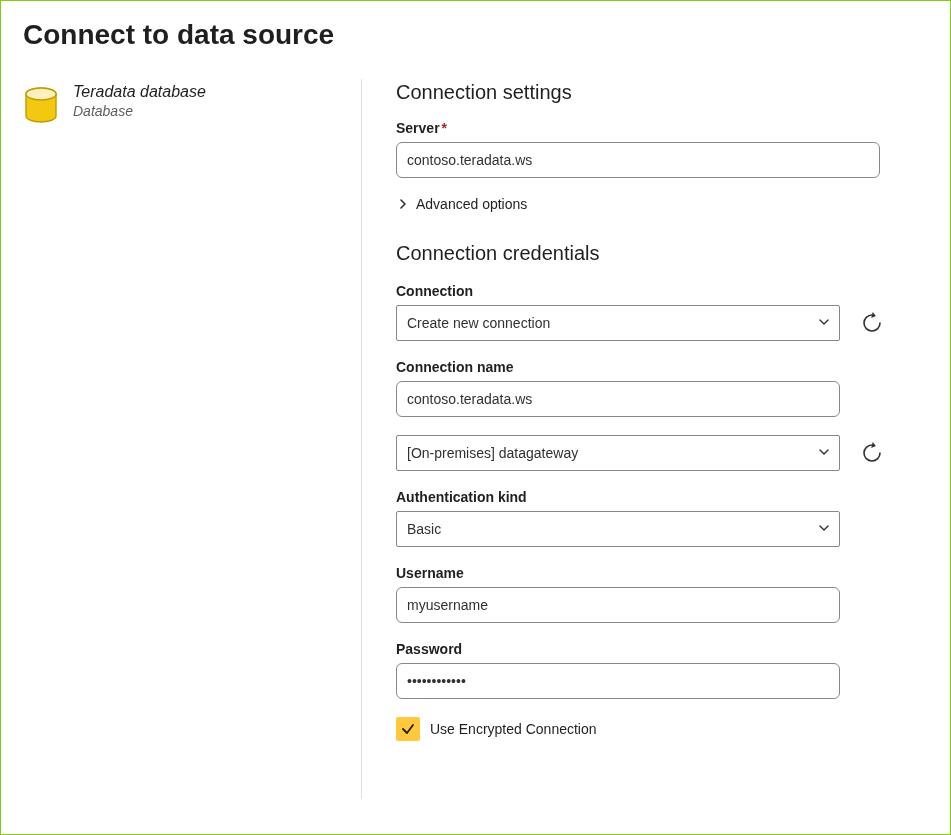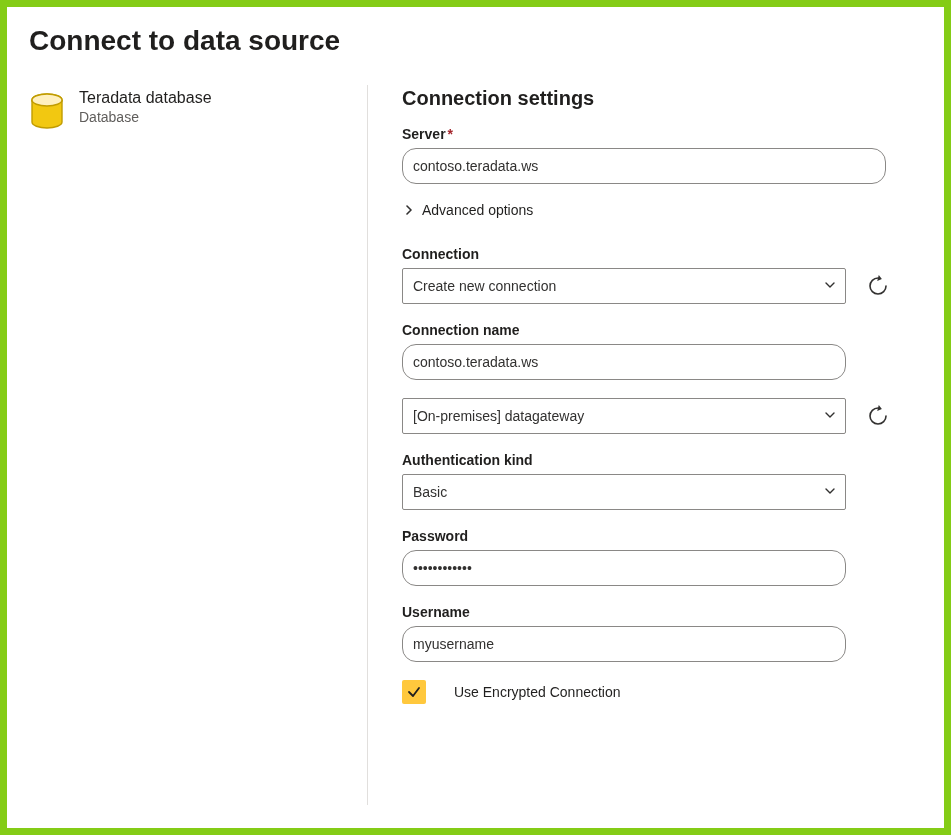--- a/index.html
+++ b/index.html
@@ -6,36 +6,37 @@
   html, body { margin: 0; padding: 0; }
   body {
     font-family: "Segoe UI", -apple-system, BlinkMacSystemFont, sans-serif;
     font-size: 14px;
     color: #323130;
     background: #ffffff;
   }
   .page {
     width: 951px;
     height: 835px;
-    border: 7px solid #84cc16;
+    border: 1px solid #84cc16;
     padding: 18px 22px 18px 22px;
     position: relative;
   }
   .page-title {
     font-size: 28px;
     font-weight: 600;
     color: #201f1e;
     margin: 0 0 28px 0;
   }
   .content {
     display: flex;
   }
   .left-col {
     width: 338px;
     padding-top: 4px;
+    font-style: italic;
   }
   .divider {
     width: 1px;
     background: #e1dfdd;
     height: 720px;
   }
   .right-col {
     flex: 1;
     padding-left: 34px;
     padding-right: 30px;
@@ -55,21 +56,21 @@
     font-size: 16px;
     color: #201f1e;
   }
   .source-info .subtitle {
     font-size: 14px;
     color: #605e5c;
     margin-top: 2px;
   }
   .section-title {
     font-size: 20px;
-    font-weight: 700;
+    font-weight: 400;
     color: #201f1e;
     margin: 0 0 16px 0;
   }
   .section-title.credentials {
     margin-top: 30px;
     margin-bottom: 18px;
   }
   .field {
     margin-bottom: 18px;
   }
@@ -77,21 +78,21 @@
     font-size: 14px;
     font-weight: 700;
     color: #201f1e;
     margin-bottom: 6px;
   }
   .req { color: #a4262c; margin-left: 2px; }
   .text-input, .select-input {
     width: 100%;
     height: 36px;
     border: 1px solid #8a8886;
-    border-radius: 14px;
+    border-radius: 6px;
     padding: 0 10px;
     font-size: 14px;
     font-family: inherit;
     color: #323130;
     background: #ffffff;
     outline: none;
   }
   .input-row {
     display: flex;
     align-items: center;
@@ -155,21 +156,21 @@
   .adv-toggle .chev {
     width: 14px;
     height: 14px;
     display: inline-flex;
     align-items: center;
     justify-content: center;
   }
   .checkbox-row {
     display: flex;
     align-items: center;
-    gap: 28px;
+    gap: 10px;
     margin-top: 6px;
   }
   .checkbox {
     width: 24px;
     height: 24px;
     background: #ffc83d;
     border: none;
     border-radius: 2px;
     display: flex;
     align-items: center;
@@ -222,20 +223,21 @@
 
       <div class="adv-toggle">
         <span class="chev">
           <svg width="10" height="10" viewBox="0 0 10 10">
               <path d="M3 1 L7 5 L3 9" stroke="#323130" stroke-width="1.6" fill="none" stroke-linecap="round" stroke-linejoin="round"></path>
             </svg>
         </span>
         <span>Advanced options</span>
       </div>
 
+      <h2 class="section-title credentials">Connection credentials</h2>
 
       <div class="field">
         <div class="field-label">Connection</div>
         <div class="input-row">
           <div class="select-wrap">
             <div class="select-display">
               <span>Create new connection</span>
             </div>
             <span class="select-caret">
               <svg width="12" height="12" viewBox="0 0 12 12">
@@ -286,27 +288,27 @@
           </div>
           <span class="select-caret">
             <svg width="12" height="12" viewBox="0 0 12 12">
                 <path d="M2 4 L6 8 L10 4" stroke="#323130" stroke-width="1.4" fill="none" stroke-linecap="round" stroke-linejoin="round"></path>
               </svg>
           </span>
         </div>
       </div>
 
       <div class="field">
+        <div class="field-label">Username</div>
+        <input class="text-input short" type="text" value="myusername" style="">
+      </div>
+
+      <div class="field">
         <div class="field-label">Password</div>
         <input class="text-input short" type="text" value="••••••••••••" style="">
-      </div>
-
-      <div class="field">
-        <div class="field-label">Username</div>
-        <input class="text-input short" type="text" value="myusername" style="">
       </div>
 
       <div class="checkbox-row">
         <span class="checkbox">
           <svg width="14" height="14" viewBox="0 0 14 14">
             <path d="M2 7 L6 11 L12 3" stroke="#201f1e" stroke-width="1.8" fill="none" stroke-linecap="round" stroke-linejoin="round"></path>
           </svg>
         </span>
         <span class="checkbox-label">Use Encrypted Connection</span>
       </div>

